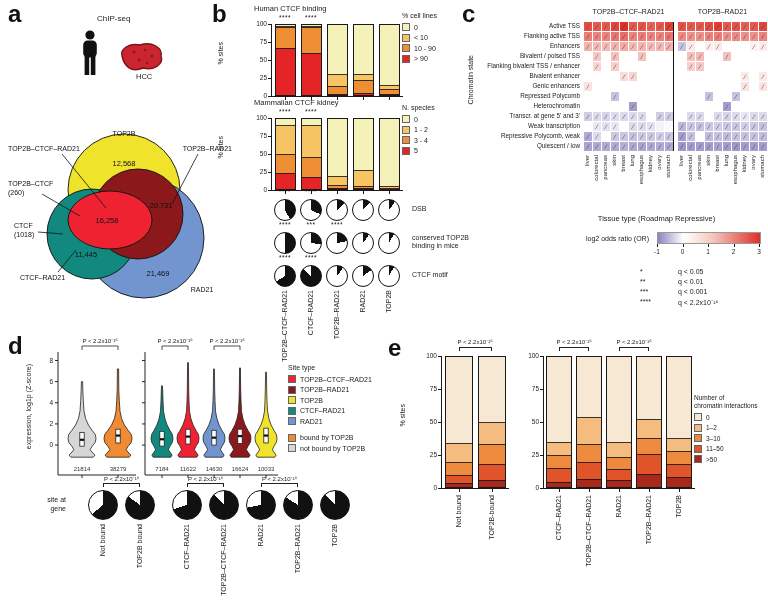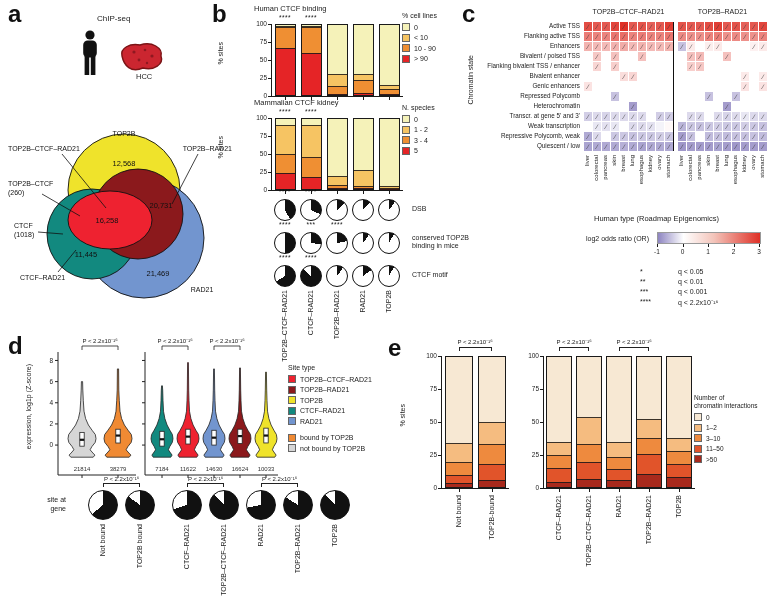--- a/index.html
+++ b/index.html
@@ -566,21 +566,21 @@
         <div class="tlab" style="left: 226px; top: 147px;">pancreas</div>
         <div class="tlab" style="left: 235px; top: 147px;">skin</div>
         <div class="tlab" style="left: 244px; top: 147px;">breast</div>
         <div class="tlab" style="left: 253px; top: 147px;">lung</div>
         <div class="tlab" style="left: 262px; top: 147px;">esophagus</div>
         <div class="tlab" style="left: 271px; top: 147px;">kidney</div>
         <div class="tlab" style="left: 280px; top: 147px;">ovary</div>
         <div class="tlab" style="left: 289px; top: 147px;">stomach</div>
         <div class="axline" style="left: 203px; top: 14px; width: 1px; height: 129px; background: rgb(17, 17, 17);"></div>
       </div>
-    <div class="ctitle" style="left:85px;top:214px;width:223px;text-align:center;">Human type (Roadmap Epigenomics)</div>
+    <div class="ctitle" style="left:85px;top:214px;width:223px;text-align:center;">Tissue type (Roadmap Repressive)</div>
     <div class="mount" id="c-colorbar" style="left:85px;top:232px;width:220px;height:32px;">
         <div class="cblab" style="left: 0px; top: 3px; width: 104px; text-align: right;">log2 odds ratio (OR)</div>
         <div class="cbbar" style="left: 112px; top: 0px; width: 104px; background: linear-gradient(to right, rgb(142, 133, 193) 0%, rgb(255, 255, 255) 25%, rgb(243, 196, 186) 55%, rgb(223, 48, 38) 100%);"></div>
         <div class="tick" style="left: 112px; top: 12px; width: 1px; height: 3px;"></div>
         <div class="cbtick" style="left: 105px; top: 16px; width: 14px;">-1</div>
         <div class="tick" style="left: 137.5px; top: 12px; width: 1px; height: 3px;"></div>
         <div class="cbtick" style="left: 130.5px; top: 16px; width: 14px;">0</div>
         <div class="tick" style="left: 163px; top: 12px; width: 1px; height: 3px;"></div>
         <div class="cbtick" style="left: 156px; top: 16px; width: 14px;">1</div>
         <div class="tick" style="left: 188.5px; top: 12px; width: 1px; height: 3px;"></div>

